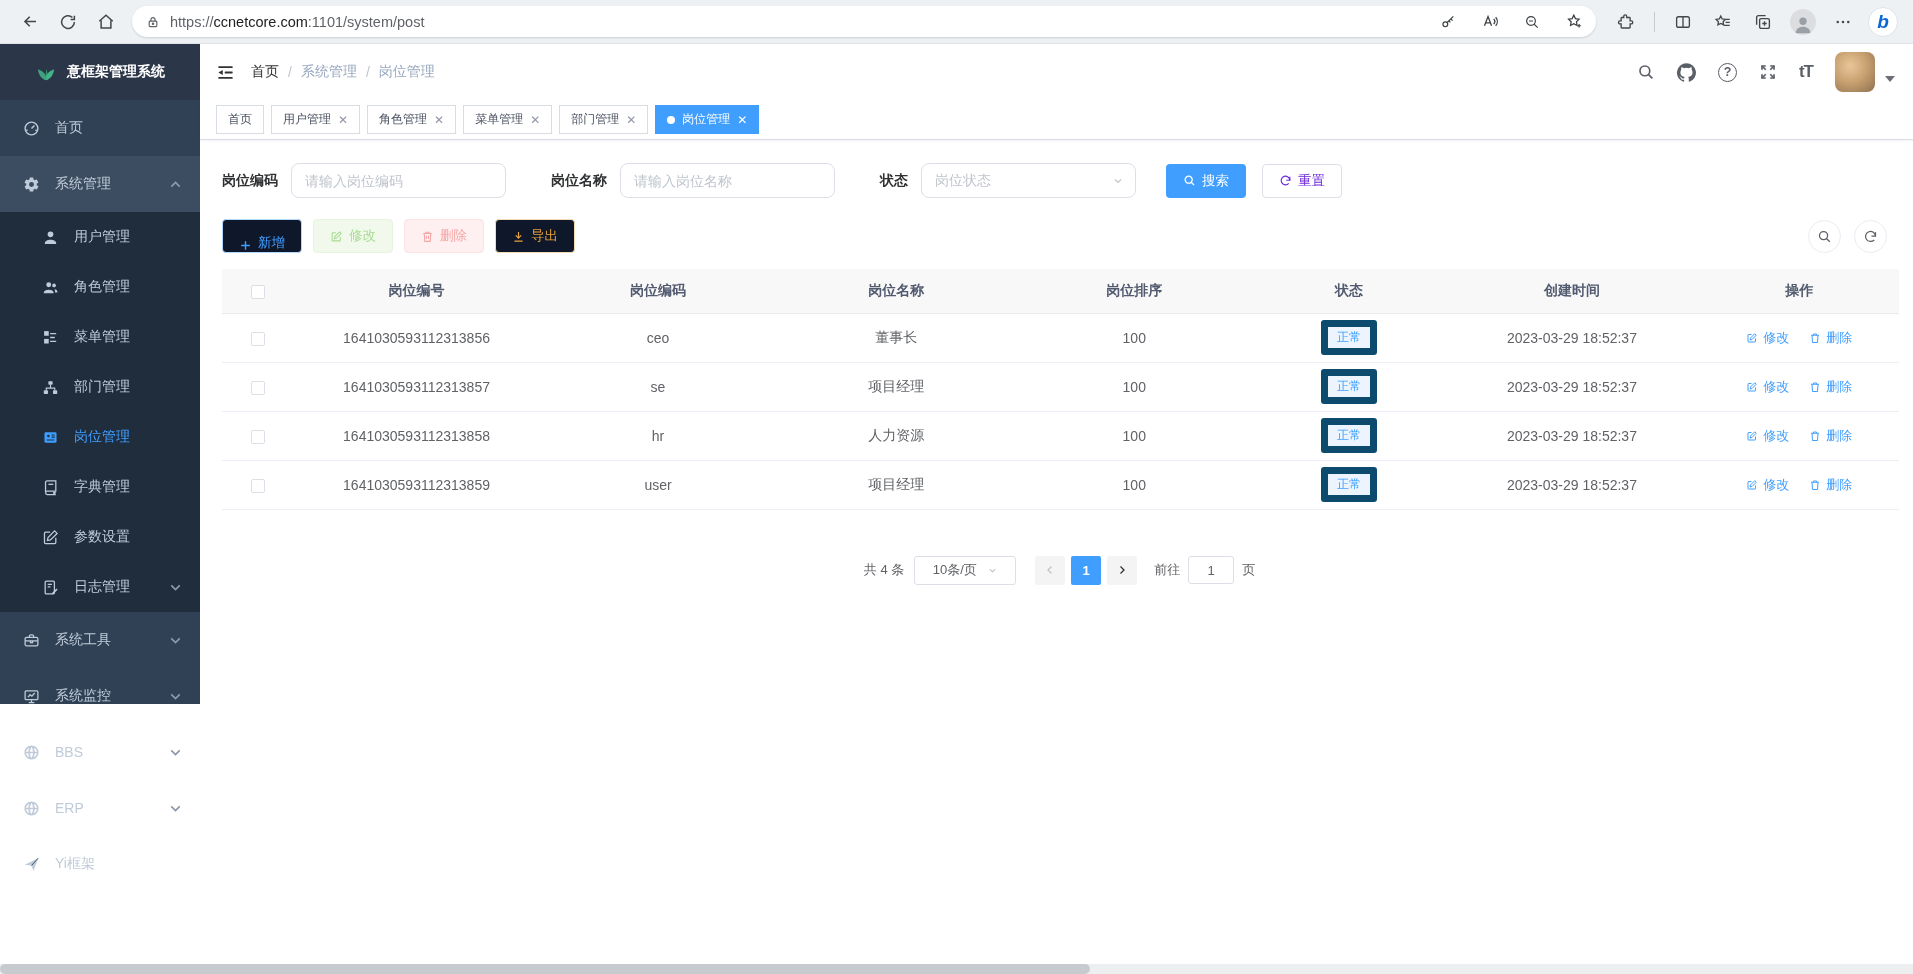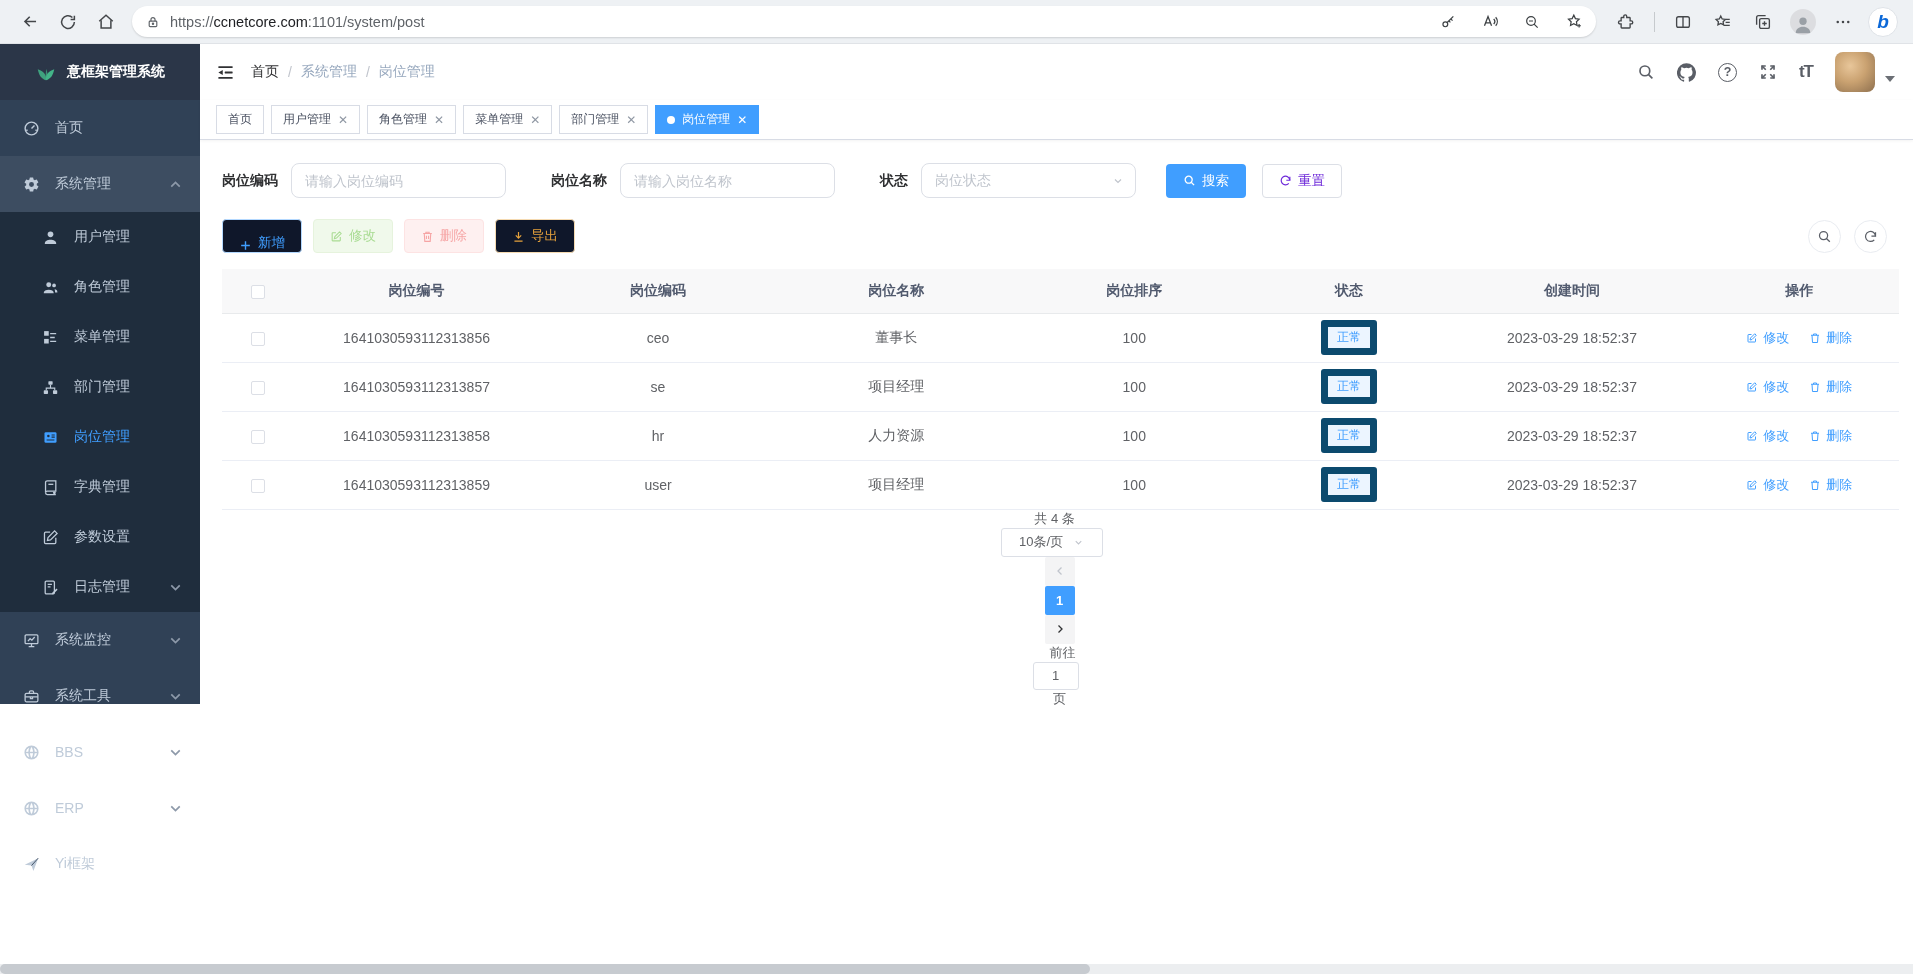--- a/index.html
+++ b/index.html
@@ -140,21 +140,21 @@
     border:1px solid #dcdfe6; border-radius:2px; background:#fff; margin:0; cursor:pointer; vertical-align:middle;
   }
   .status-tag {
     display:inline-block; padding:3px 9px; background:#ecf5ff; border:7px solid #0c4a6e;
     color:#409eff; border-radius:3px; font-size:12px; line-height:1.3;
   }
   .op-link { color:#409eff; font-size:13px; display:inline-flex; align-items:center; gap:5px; margin:0 8px; cursor:pointer; }
   .op-link svg { width:12px; height:12px; }
 
   
-  .pager { display:flex; align-items:center; justify-content:space-between; font-size:13px; color:#606266; padding-right:2px;flex-direction:column; }
+  .pager { display:flex; align-items:center; justify-content:center; margin-top:46px; font-size:13px; color:#606266; padding-right:2px; }
   .pager .total { margin-right:10px; }
   .psel {
     width:102px; height:29px; border:1px solid #dcdfe6; border-radius:3px;
     display:flex; align-items:center; justify-content:center; gap:10px; color:#606266; margin-right:16px; cursor:pointer; background:#fff;
   }
   .psel .dd { color:#c0c4cc; }
   .pbtn {
     min-width:30px; height:29px; background:#f4f4f5; border-radius:2px; margin:0 3px;
     display:flex; align-items:center; justify-content:center; color:#303133; cursor:pointer;
   }
@@ -369,36 +369,36 @@
           </svg>
         <span>日志管理</span>
         <svg class="s-chev" width="11" height="11" viewBox="0 0 24 24" fill="none" stroke="currentColor" stroke-width="2.4">
             <path d="M6 9l6 6 6-6"></path>
           </svg>
       </div>
     </div>
 
     <div class="s-item">
       <svg viewBox="0 0 24 24" fill="none" stroke="currentColor" stroke-width="1.8">
+          <rect x="3" y="7.5" width="18" height="12" rx="2"></rect>
+          <path d="M9 7.5V6a2 2 0 0 1 2-2h2a2 2 0 0 1 2 2v1.5"></path>
+          <path d="M3 12.5h18M10.5 12.5v2.5h3v-2.5"></path>
+        </svg>
+      <span>系统工具</span>
+      <svg class="s-chev" width="11" height="11" viewBox="0 0 24 24" fill="none" stroke="currentColor" stroke-width="2.4">
+          <path d="M6 9l6 6 6-6"></path>
+        </svg>
+    </div>
+    <div class="s-item">
+      <svg viewBox="0 0 24 24" fill="none" stroke="currentColor" stroke-width="1.8">
           <rect x="3" y="4" width="18" height="12.5" rx="1.5"></rect>
           <path d="M7 13l3-3.5 2.5 2L16.5 7"></path>
           <path d="M12 16.5V20M8 20.5h8"></path>
         </svg>
       <span>系统监控</span>
-      <svg class="s-chev" width="11" height="11" viewBox="0 0 24 24" fill="none" stroke="currentColor" stroke-width="2.4">
-          <path d="M6 9l6 6 6-6"></path>
-        </svg>
-    </div>
-    <div class="s-item">
-      <svg viewBox="0 0 24 24" fill="none" stroke="currentColor" stroke-width="1.8">
-          <rect x="3" y="7.5" width="18" height="12" rx="2"></rect>
-          <path d="M9 7.5V6a2 2 0 0 1 2-2h2a2 2 0 0 1 2 2v1.5"></path>
-          <path d="M3 12.5h18M10.5 12.5v2.5h3v-2.5"></path>
-        </svg>
-      <span>系统工具</span>
       <svg class="s-chev" width="11" height="11" viewBox="0 0 24 24" fill="none" stroke="currentColor" stroke-width="2.4">
           <path d="M6 9l6 6 6-6"></path>
         </svg>
     </div>
     <div class="s-item">
       <svg viewBox="0 0 24 24" fill="currentColor">
           <path d="M12 2a10 10 0 1 0 0 20 10 10 0 0 0 0-20zm7.9 9h-3.4a15 15 0 0 0-1.3-5.7A8 8 0 0 1 19.9 11zM12 4.1c.9 1.3 1.9 3.6 2.2 6.9H9.8c.3-3.3 1.3-5.6 2.2-6.9zM4.1 13h3.4c.1 2.1.6 4 1.3 5.7A8 8 0 0 1 4.1 13zm3.4-2H4.1a8 8 0 0 1 4.7-5.7A15 15 0 0 0 7.5 11zm4.5 8.9c-.9-1.3-1.9-3.6-2.2-6.9h4.4c-.3 3.3-1.3 5.6-2.2 6.9zm3.2-1.2a15 15 0 0 0 1.3-5.7h3.4a8 8 0 0 1-4.7 5.7z"></path>
         </svg>
       <span>BBS</span>
       <svg class="s-chev" width="11" height="11" viewBox="0 0 24 24" fill="none" stroke="currentColor" stroke-width="2.4">

